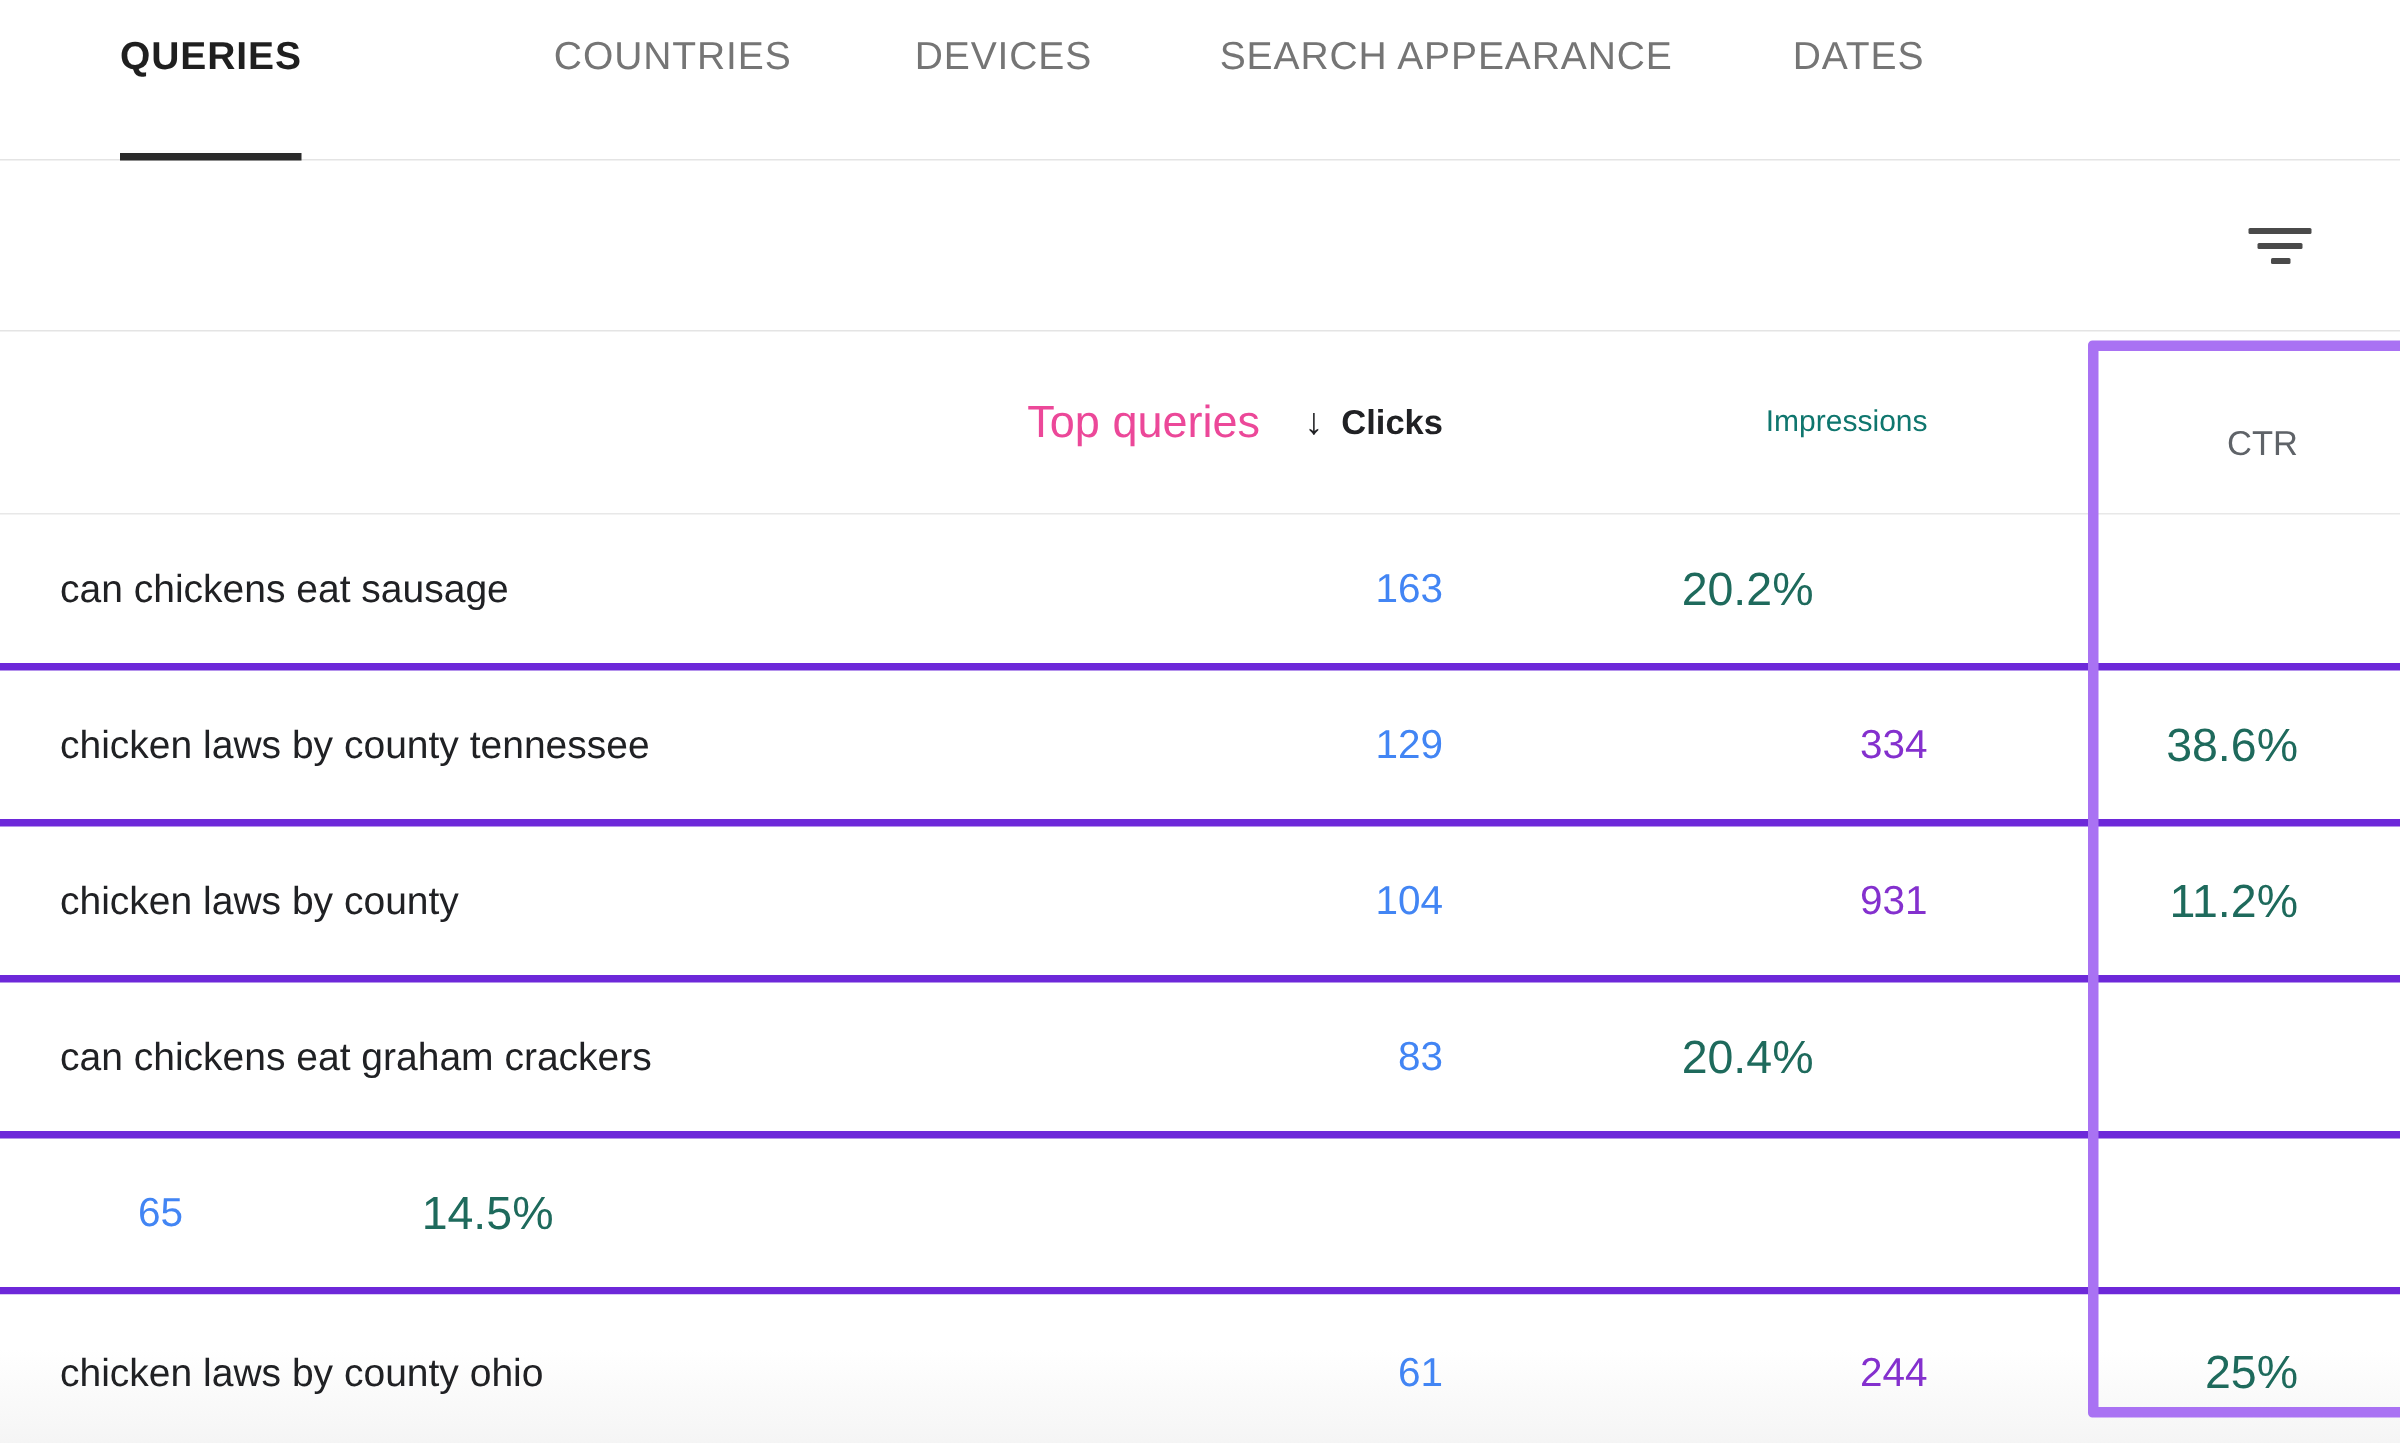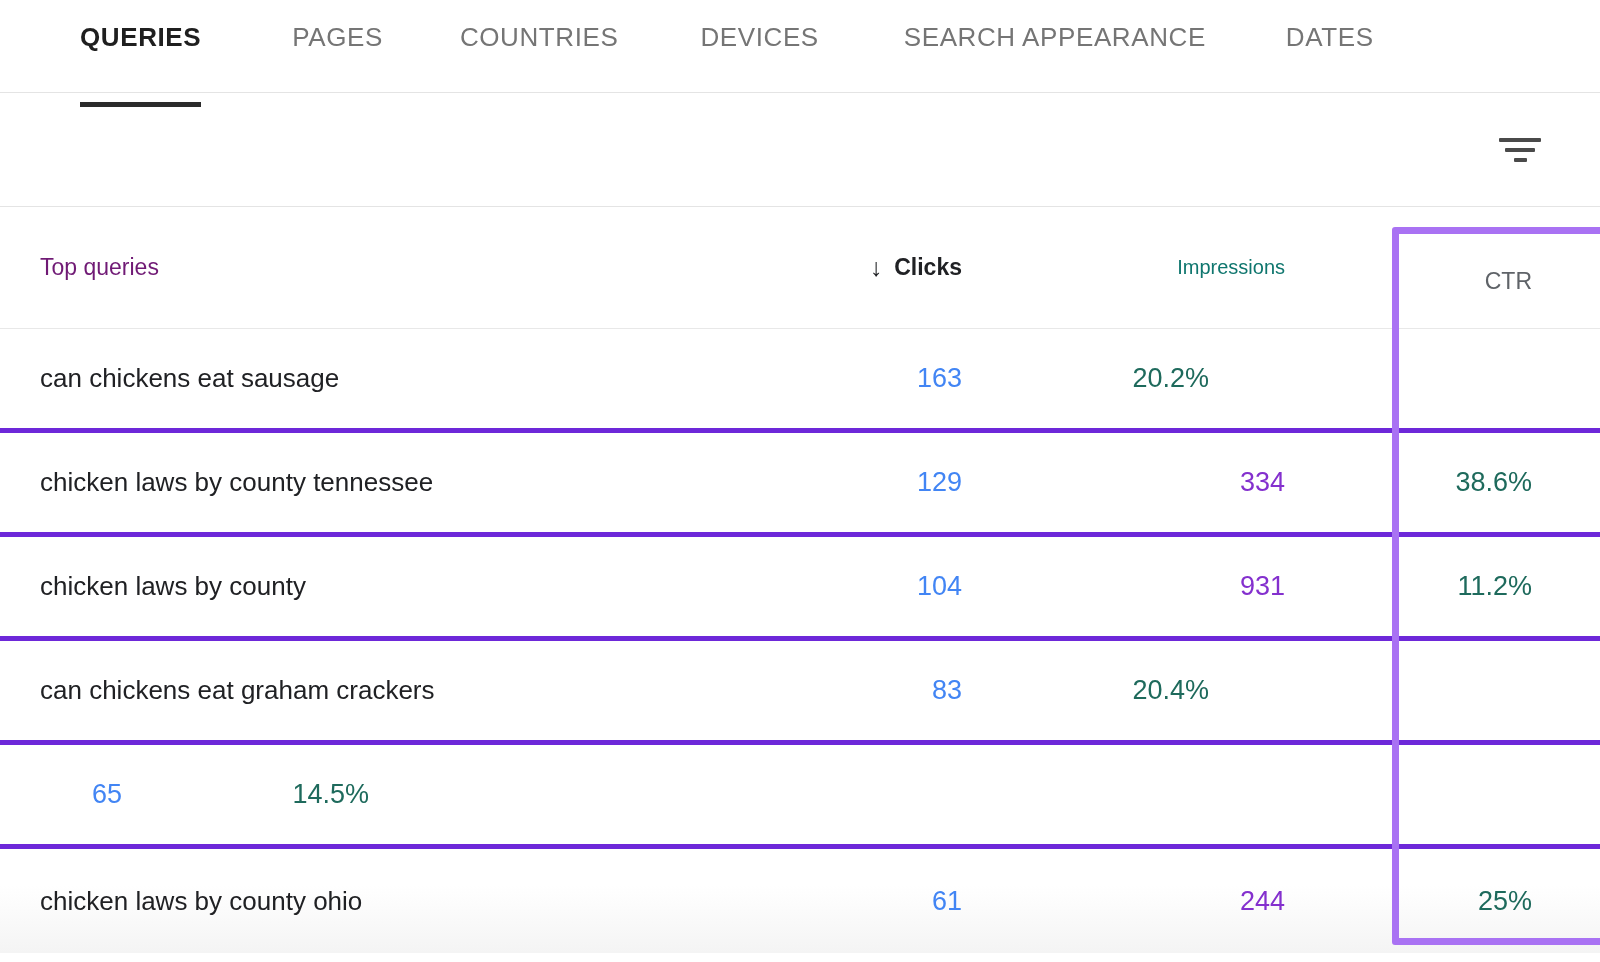--- a/index.html
+++ b/index.html
@@ -12,21 +12,21 @@
     height: 962px;
     font-family: "Liberation Sans", sans-serif;
     -webkit-font-smoothing: antialiased;
     overflow: hidden;
     position: relative;
   }
 
   
   .tabbar {
     position: relative;
-    height: 93px;
+    height: 107px;
     box-sizing: border-box;
     border-bottom: 1px solid #e4e4e4;
     display: flex;
     align-items: flex-start;
     padding-left: 80px;
   }
   .tab {
     position: relative;
     height: 107px;
     display: flex;
@@ -130,27 +130,28 @@
     width: 323px;
     text-align: right;
     font-size: 27px;
     color: #8430ce;
   }
   .c-ctr {
     width: 315px;
     text-align: right;
     padding-right: 68px;
     box-sizing: border-box;
-    font-size: 27px;
+    font-size: 31px;
     color: #1e6a5c;
   }
 
   .row.header .c-query {
-    font-size: 23px;
-    color: #701a75;
+    font-size: 30px;
+    color: #ec4899;
+    text-align: right;
   }
   .row.header .c-clicks {
     font-size: 23px;
     color: #202124;
     font-weight: 700;
     display: flex;
     align-items: center;
     justify-content: flex-end;
     gap: 12px;
   }
@@ -188,23 +189,20 @@
 </style>
 </head>
 <body>
 
 <div class="tabbar">
   <div class="tab active">
     <span class="tab-label">QUERIES</span>
     <span class="tab-underline"></span>
   </div>
   <div class="tab-gap-1"></div>
-  <div class="tab">
-    <span class="tab-label">PAGES</span>
-  </div>
   <div class="tab-gap-2"></div>
   <div class="tab">
     <span class="tab-label">COUNTRIES</span>
   </div>
   <div class="tab-gap-3"></div>
   <div class="tab">
     <span class="tab-label">DEVICES</span>
   </div>
   <div class="tab-gap-4"></div>
   <div class="tab">

